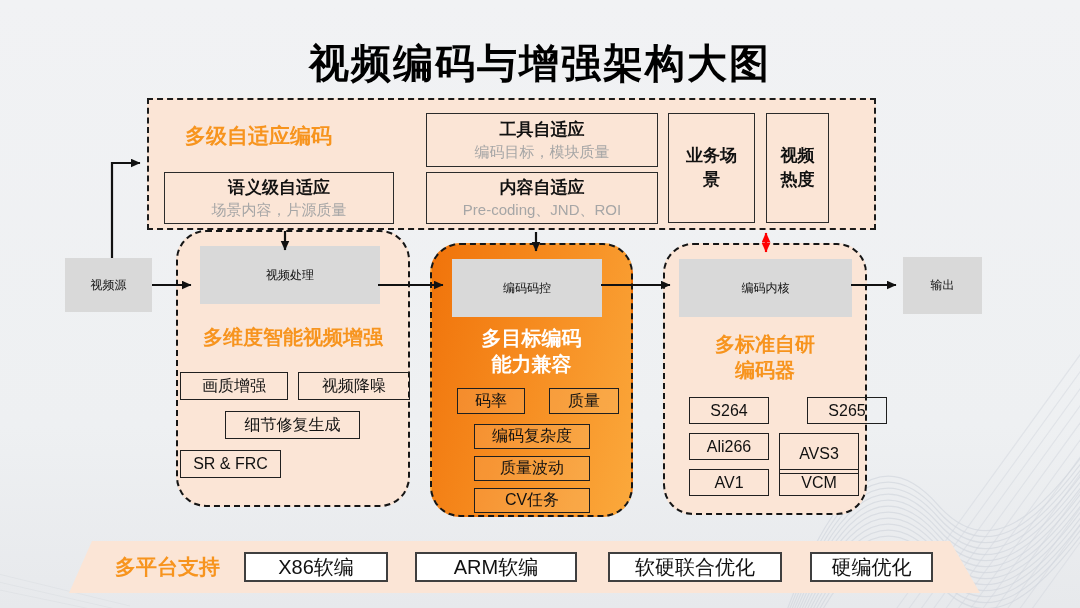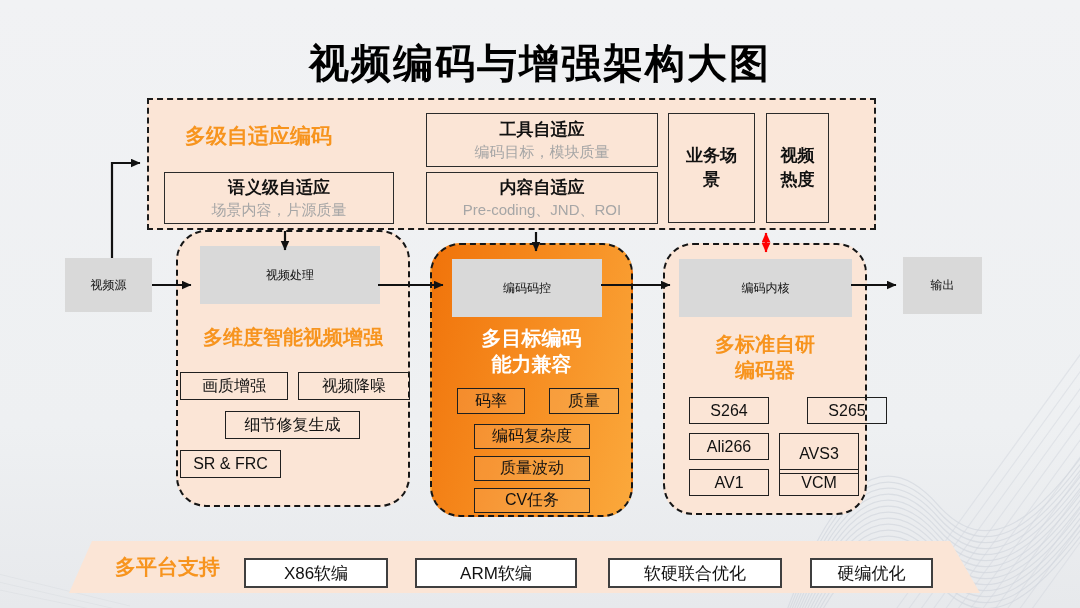--- a/index.html
+++ b/index.html
@@ -71,22 +71,22 @@
   .platform {
     position:absolute; left:69px; top:541px; width:911px; height:52px;
     background:var(--peach,#FBE5D6);
     clip-path:polygon(23px 0, 881px 0, 911px 52px, 0 52px);
   }
   .platform-label {
     position:absolute; left:46px; top:0; height:52px; display:flex; align-items:center;
     font-size:21px; font-weight:700; color:var(--accent-orange,#F7941E);
   }
   .pbox {
-    position:absolute; top:17px; height:30px; background:#fff; border:2px solid #3f3f3f;
-    display:flex; align-items:center; justify-content:center; font-size:17px; color:#111;
+    position:absolute; top:11px; height:30px; background:#fff; border:2px solid #3f3f3f;
+    display:flex; align-items:center; justify-content:center; font-size:20px; color:#111;
   }
 </style>
 </head>
 <body>
 
 <div class="canvas">
 
   <svg id="deco" class="layer">
     <defs>
       <path id="wv" d="M 770 660 C 830 470, 885 445, 938 505 C 982 555, 1030 532, 1095 438"></path>

